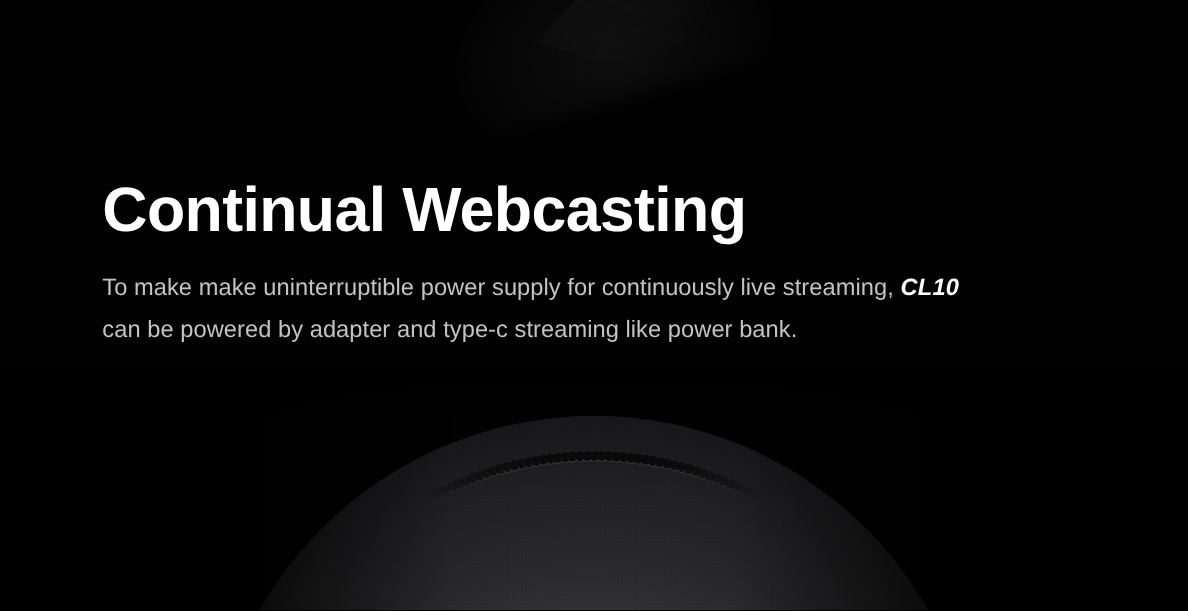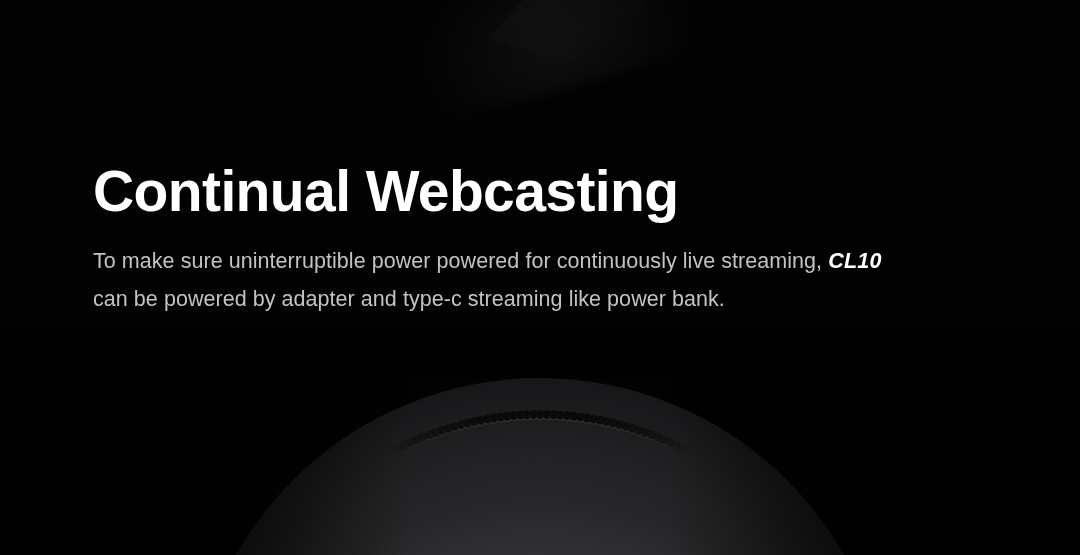--- a/index.html
+++ b/index.html
@@ -176,21 +176,21 @@
 
 <div class="promo-banner">
 
   <div class="top-glare"></div>
   <div class="top-glare-2"></div>
 
   <div class="copy-block">
     <h1 class="headline">Continual Webcasting</h1>
 
     <p class="subcopy">
-      <span>To make sure uninterruptible power powered for continuously live streaming,</span>
+      <span>To make make uninterruptible power supply for continuously live streaming,</span>
       <span class="model-name">CL10</span>
       <br>
       <span>can be powered by adapter and type-c streaming like power bank.</span>
     </p>
   </div>
 
   <div class="product-stage">
 
     <div class="device-rim"></div>
     <div class="device-rim-shadow"></div>

